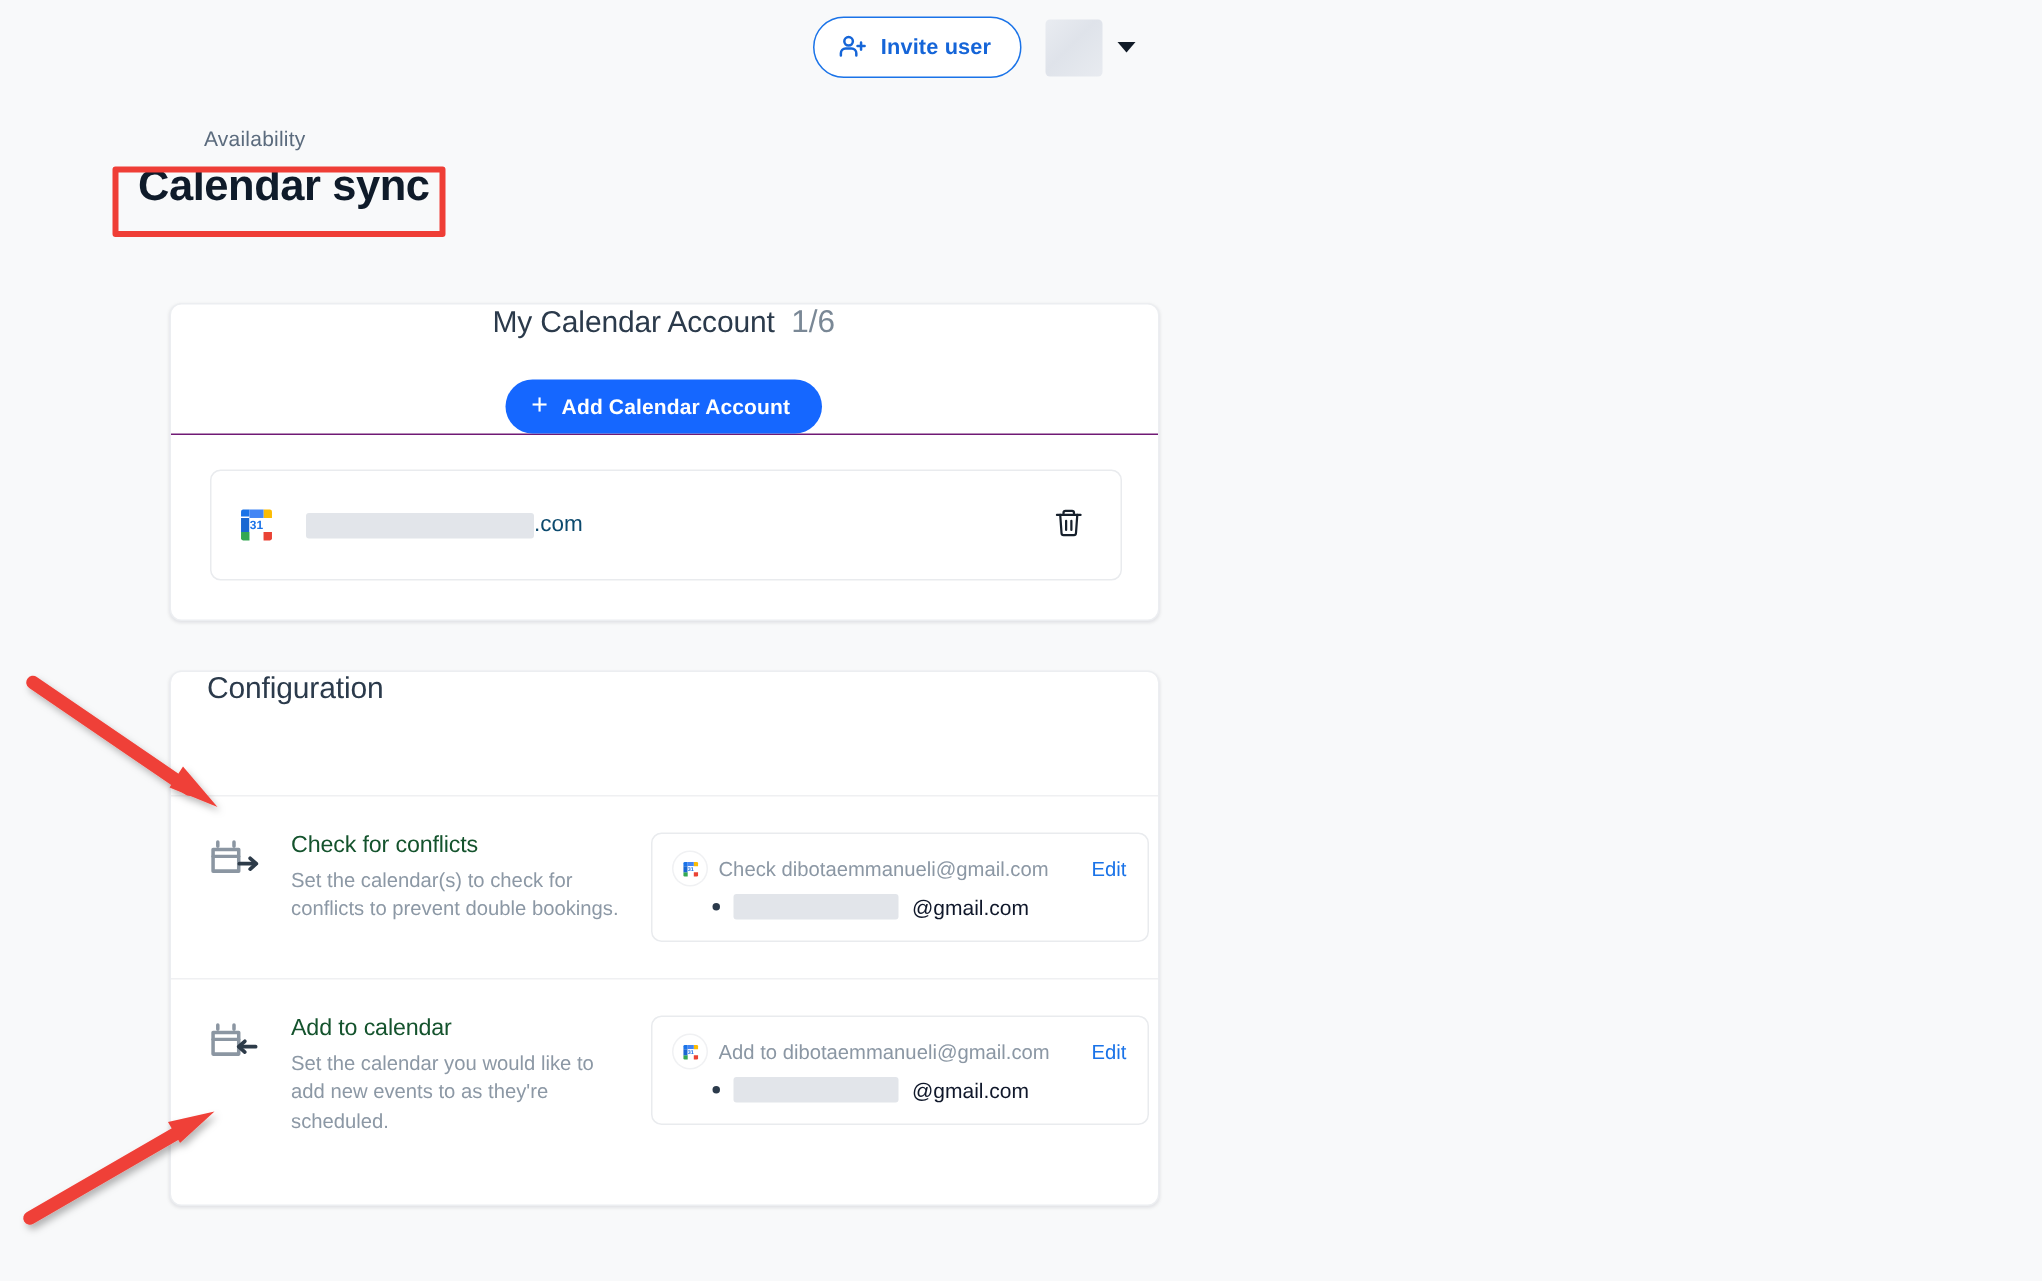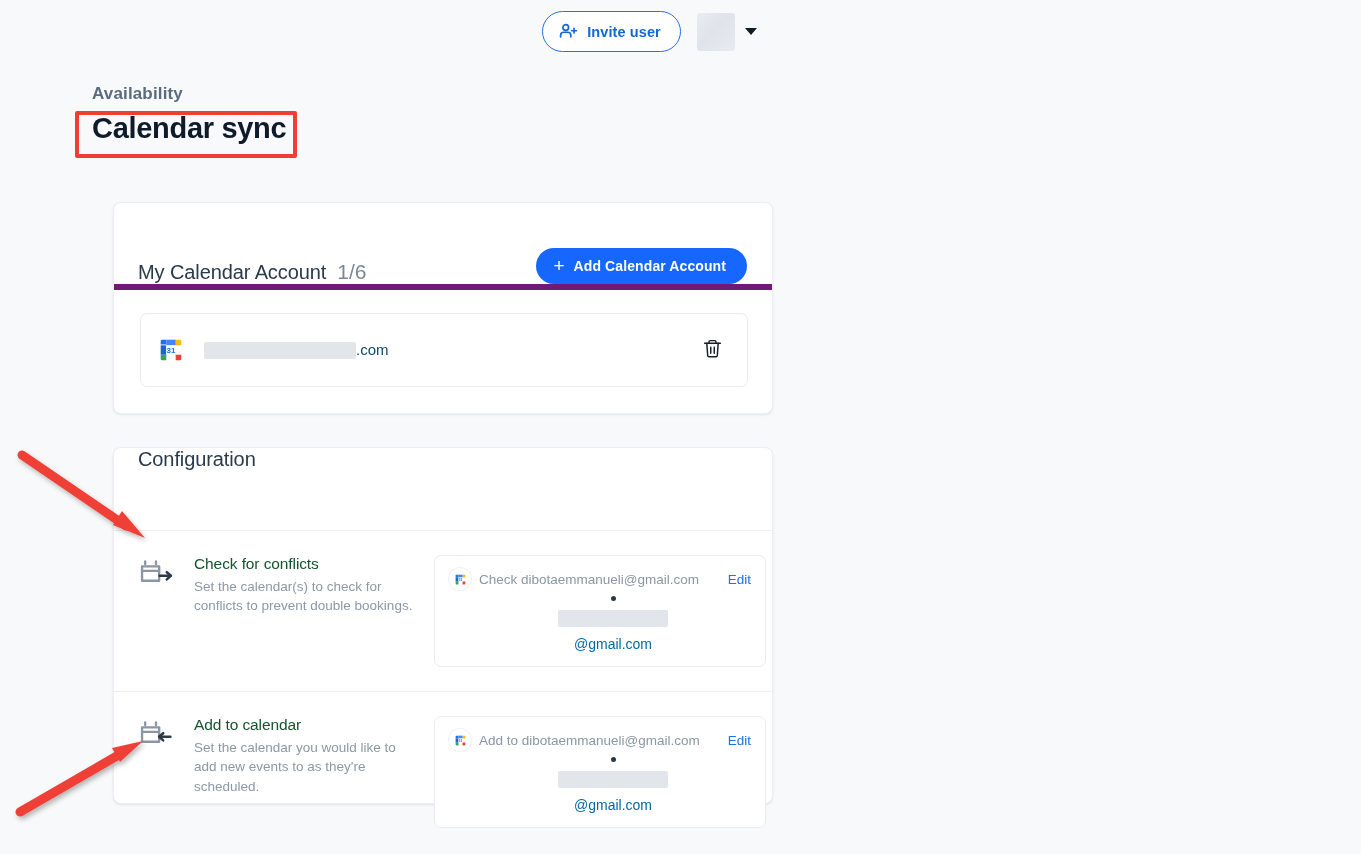--- a/index.html
+++ b/index.html
@@ -67,25 +67,26 @@
     cursor: pointer;
   }
 
   
   .page-head {
     position: absolute;
     top: 84px;
     left: 92px;
   }
   .eyebrow {
-    font-size: 17px;
-    font-weight: 700;
+    font-size: 14px;
+    font-weight: 400;
     color: #5b6b7d;
     letter-spacing: .15px;
     margin-bottom: 8px;
+    margin-left: 44px;
   }
   .page-title {
     font-size: 29px;
     font-weight: 700;
     color: #0f1b2a;
     letter-spacing: -.3px;
     line-height: 1.15;
     text-align: center;
   }
   
@@ -112,24 +113,25 @@
   #account-card {
     left: 113px;
     top: 202px;
     width: 660px;
     height: 212px;
   }
 
   .card-header {
     height: 87px;
     display: flex;
-    align-items: flex-end;
+    align-items: center;
     justify-content: space-between;
     padding: 0 25px 0 24px;
-    border-bottom: 6px solid #701a75;
+    border-bottom: 1px solid #701a75;
+    flex-direction: column;
   }
   .card-header-left {
     display: flex;
     align-items: baseline;
     gap: 11px;
   }
   .card-title {
     font-size: 20px;
     font-weight: 400;
     color: #2b3a4b;
@@ -289,22 +291,21 @@
     cursor: pointer;
     white-space: nowrap;
   }
   .panel-item {
     display: flex;
     align-items: center;
     gap: 9px;
     margin-top: 6px;
     padding-left: 26px;
     font-size: 14px;
-    color: #0369a1;
-    flex-direction: column;
+    color: #0f172a;
   }
   .bullet {
     width: 5px;
     height: 5px;
     border-radius: 50%;
     background: #2b3a4b;
     flex: 0 0 5px;
   }
 
   

